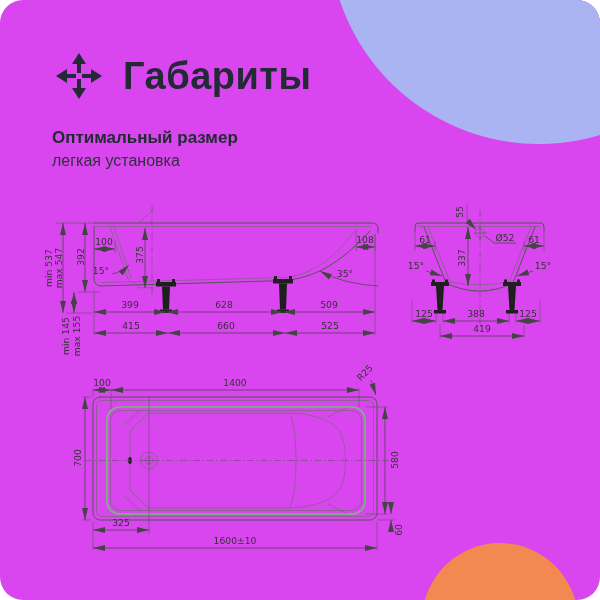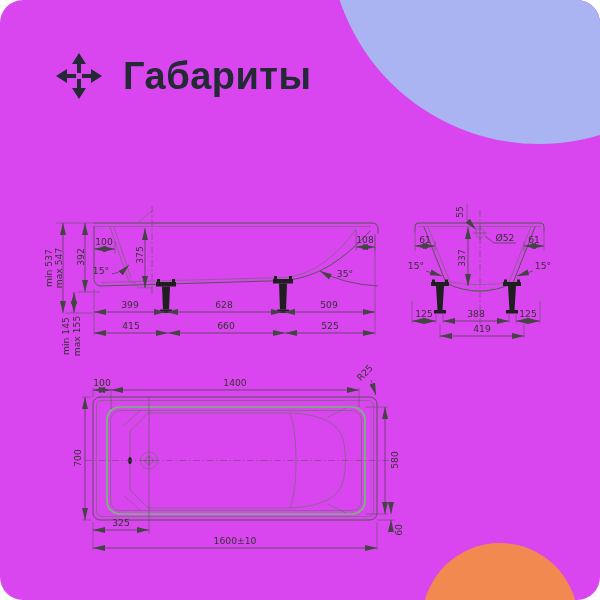--- a/index.html
+++ b/index.html
@@ -38,20 +38,24 @@
       <g fill="#232a35">
         <polygon points="24,1 31,12 26,12 26,21 22,21 22,12 17,12"></polygon>
         <polygon points="24,47 17,36 22,36 22,27 26,27 26,36 31,36"></polygon>
         <polygon points="1,24 12,17 12,22 21,22 21,26 12,26 12,31"></polygon>
         <polygon points="47,24 36,31 36,26 27,26 27,22 36,22 36,17"></polygon>
       </g>
     </svg>
     <h1>Габариты</h1>
   </div>
 
+  <div class="sub">
+    <p class="b">Оптимальный размер</p>
+    <p class="r">легкая установка</p>
+  </div>
 
   <svg id="sv" class="draw" width="365" height="170" viewBox="0 0 365 170">
     <defs>
       <marker id="aS" viewBox="0 0 12 8" refX="12" refY="4" markerWidth="12" markerHeight="8" orient="auto-start-reverse" markerUnits="userSpaceOnUse">
         <path d="M0,1 L12,4 L0,7 z" fill="#444"></path>
       </marker>
     </defs>
 
     <path class="tub" d="M55,30 H334 Q340,30 340,36 V40"></path>
     <path class="tub2" d="M56,33.5 H333"></path>

